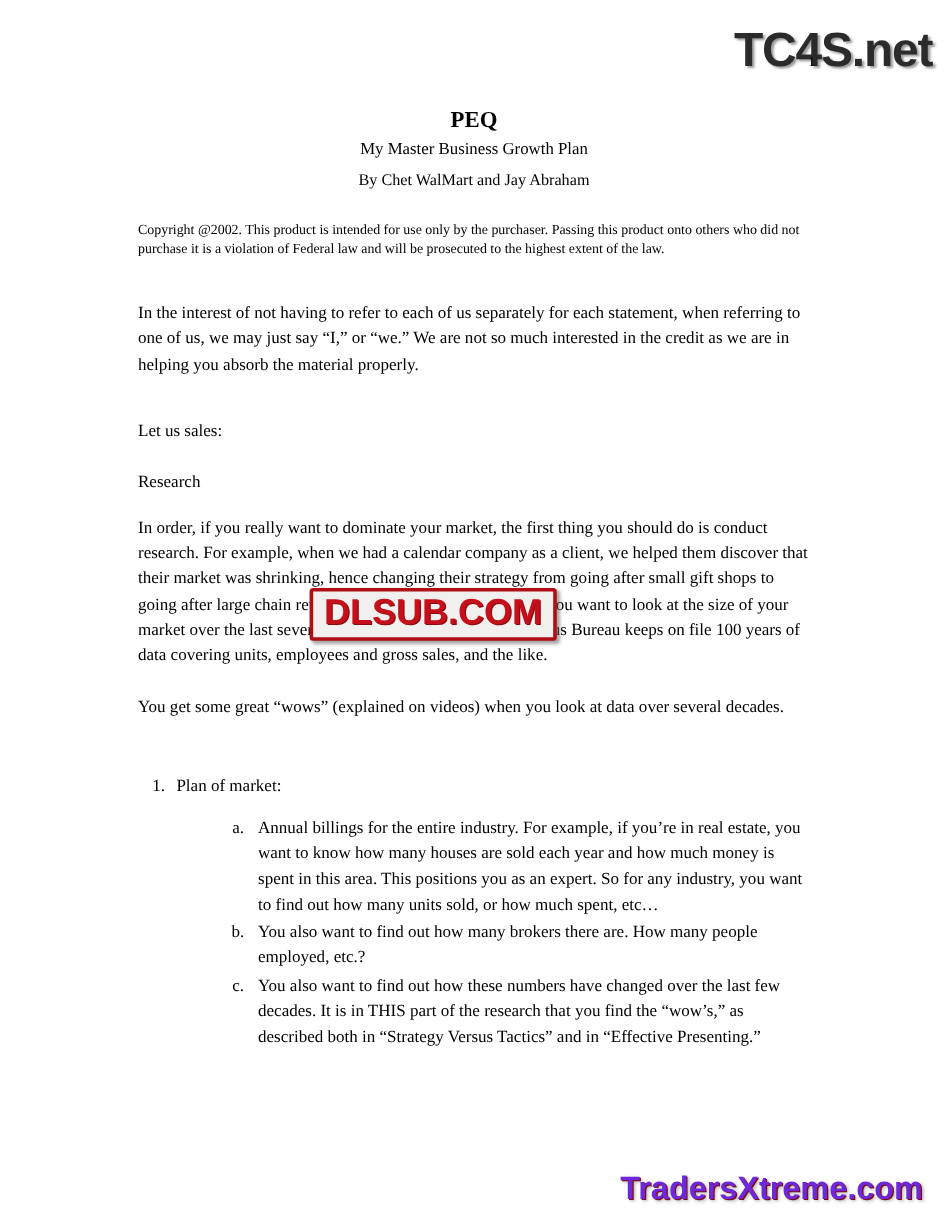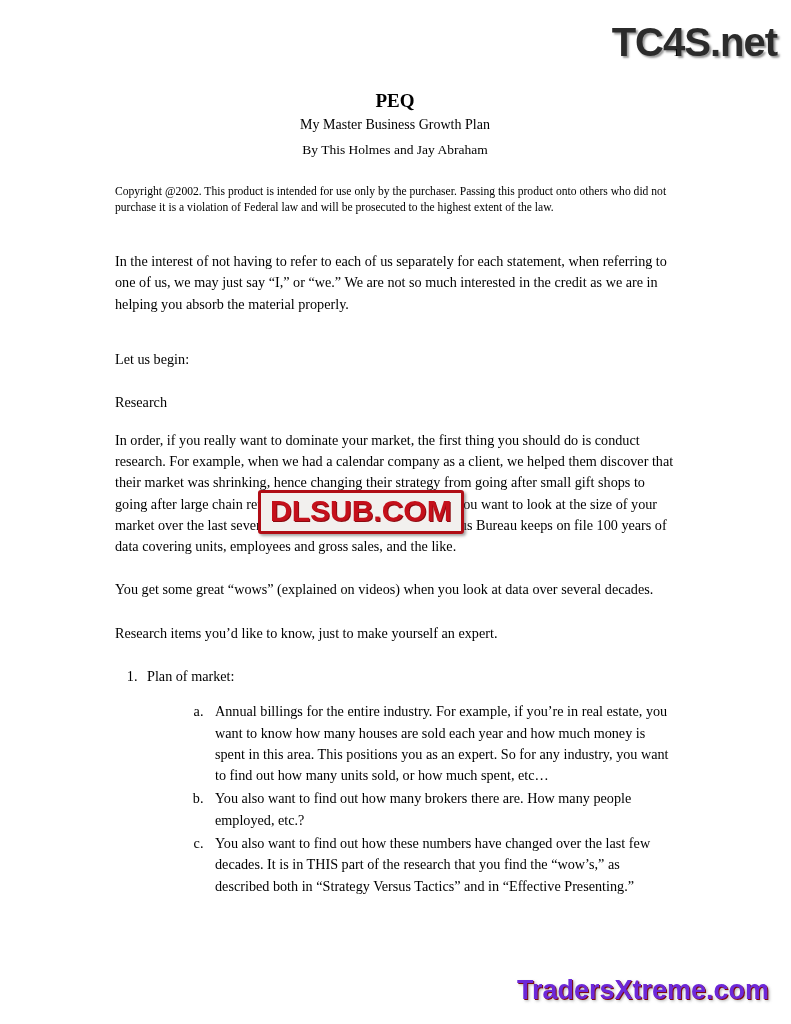--- a/index.html
+++ b/index.html
@@ -145,47 +145,46 @@
 <div class="page">
 
   <div class="wm-top">TC4S.net</div>
 
   <div class="page-number">1</div>
 
   <div class="content">
 
     <h1 class="doc-title">PEQ</h1>
     <div class="doc-subtitle">My Master Business Growth Plan</div>
-    <div class="doc-byline">By This Holmes and Jay Abraham</div>
+    <div class="doc-byline">By Chet WalMart and Jay Abraham</div>
 
     <p class="copyright">Copyright @2002. This product is intended for use only by the purchaser. Passing this product onto others who did not purchase it is a violation of Federal law and will be prosecuted to the highest extent of the law.</p>
 
     <div class="gap-lg"></div>
 
     <p class="body">In the interest of not having to refer to each of us separately for each statement, when referring to one of us, we may just say “I,” or “we.” We are not so much interested in the credit as we are in helping you absorb the material properly.</p>
 
     <div class="gap-lg"></div>
 
-    <p class="body">Let us begin:</p>
+    <p class="body">Let us sales:</p>
 
     <div class="gap-md"></div>
 
     <p class="body">Research</p>
 
     <div class="gap-sm"></div>
 
     <p class="body">In order, if you really want to dominate your market, the first thing you should do is conduct research. For example, when we had a calendar company as a client, we helped them discover that their market was shrinking, hence changing their strategy from going after small gift shops to going after large chain retailers like WalMart. So point one, you want to look at the size of your market over the last several decades. The United States Census Bureau keeps on file 100 years of data covering units, employees and gross sales, and the like.</p>
 
     <div class="gap-md"></div>
 
     <p class="body">You get some great “wows” (explained on videos) when you look at data over several decades.</p>
 
     <div class="gap-md"></div>
 
-    <p class="body">Research items you’d like to know, just to make yourself an expert.</p>
 
     <ol class="num">
       <li>
         <span>Plan of market:</span>
         <ol class="alpha">
           <li>Annual billings for the entire industry. For example, if you’re in real estate, you want to know how many houses are sold each year and how much money is spent in this area. This positions you as an expert. So for any industry, you want to find out how many units sold, or how much spent, etc…</li>
           <li>You also want to find out how many brokers there are. How many people employed, etc.?</li>
           <li>You also want to find out how these numbers have changed over the last few decades. It is in THIS part of the research that you find the “wow’s,” as described both in “Strategy Versus Tactics” and in “Effective Presenting.”</li>
         </ol>
       </li>

